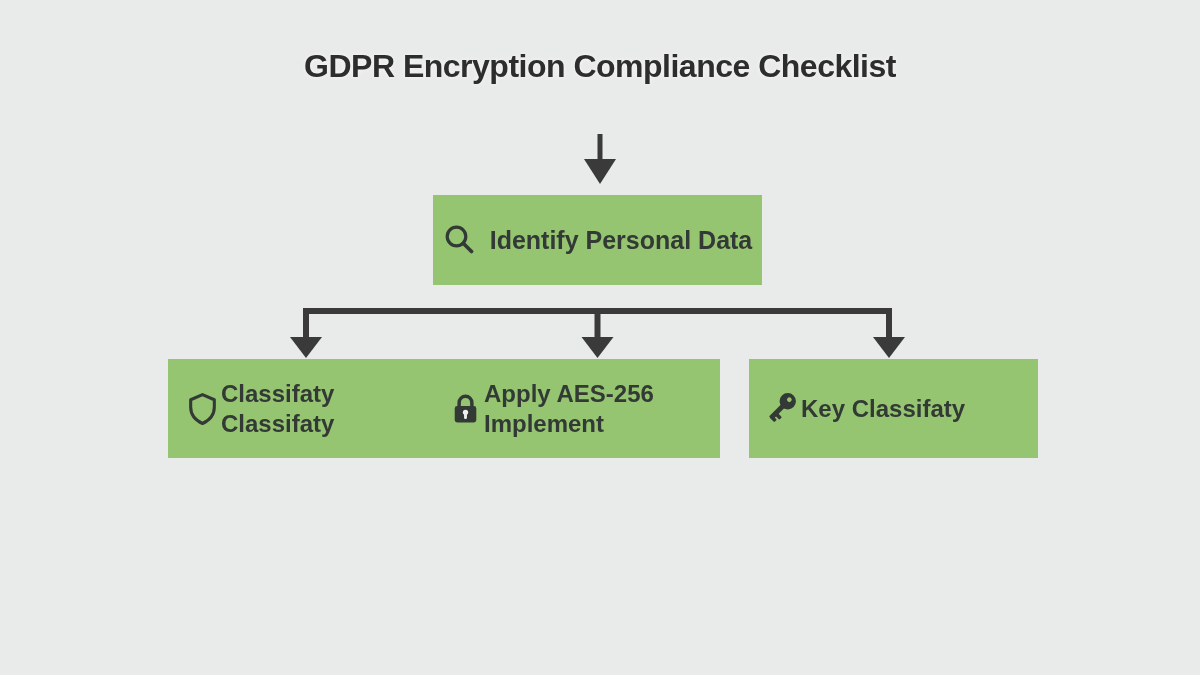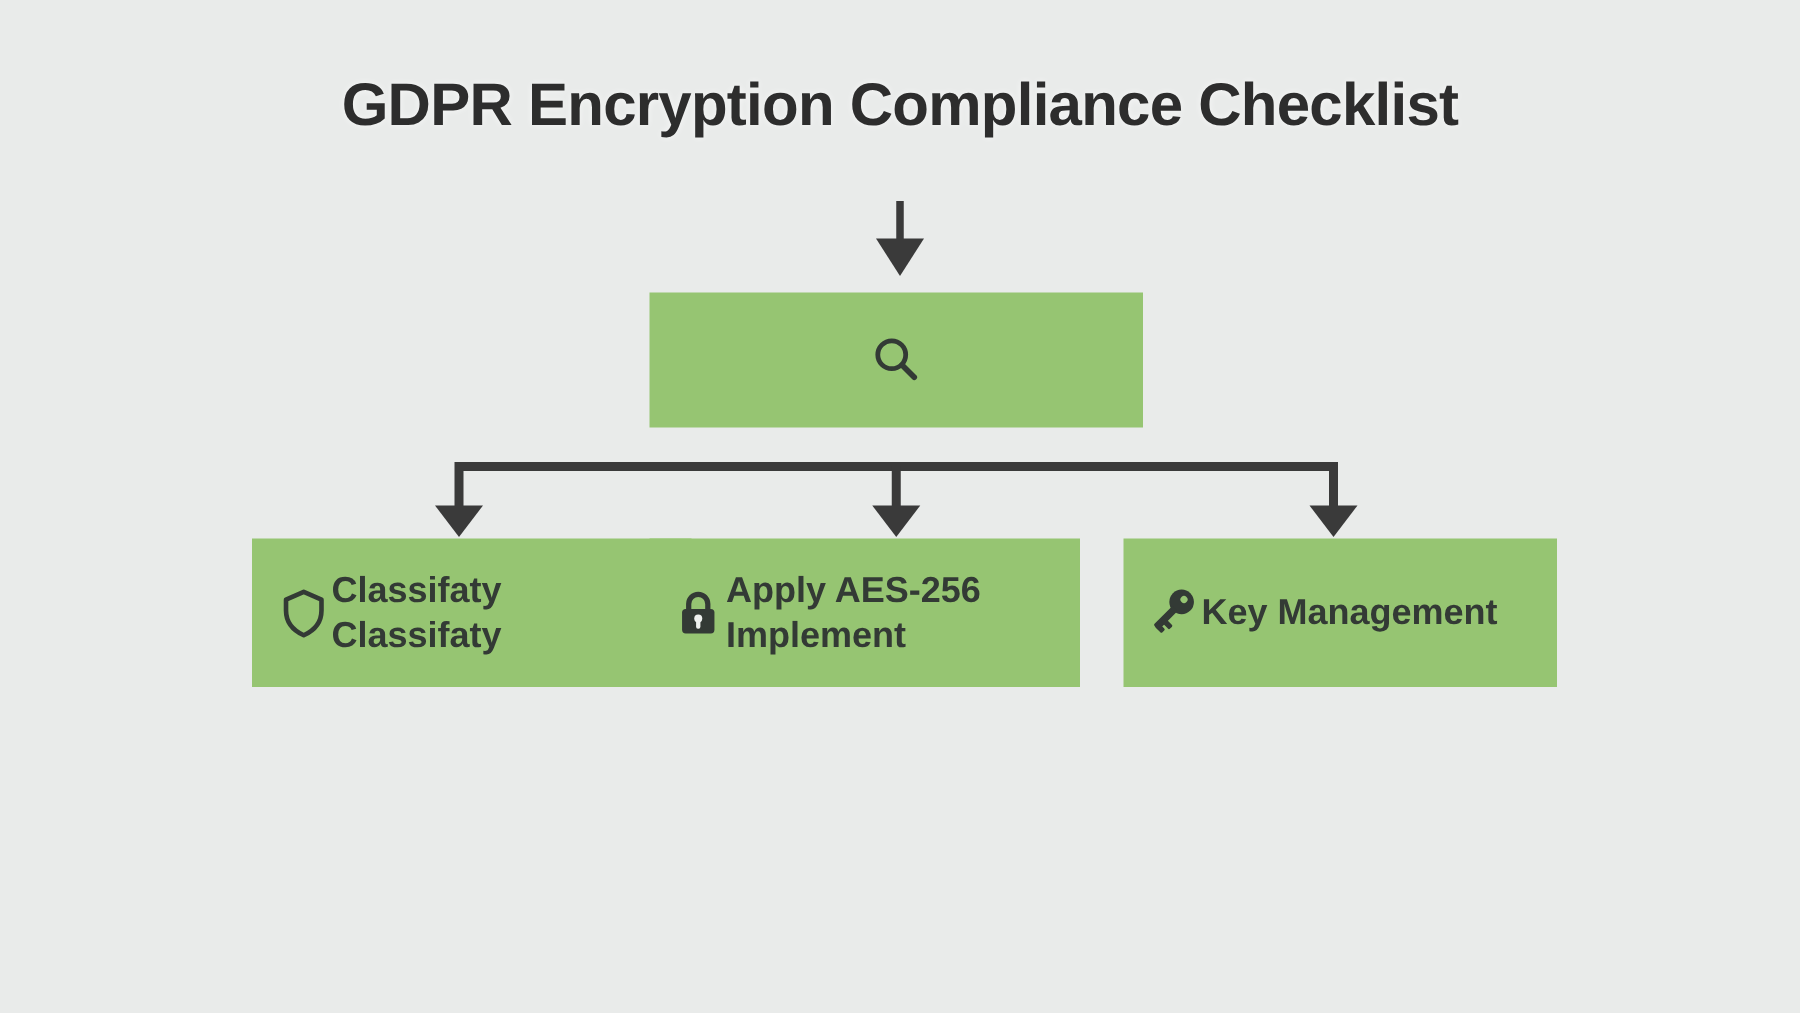--- a/index.html
+++ b/index.html
@@ -5,21 +5,21 @@
   html,body { margin:0; padding:0; }
   body { font-family:"Liberation Sans", sans-serif; background:var(--background,#e9ebea); }
 
   .canvas {
     position:relative; width:1200px; height:675px;
     background:var(--background,#e9ebea); overflow:hidden;
   }
 
   .title {
     position:absolute; left:0; right:0; top:48px;
-    text-align:center; font-size:40px; font-weight:700;
+    text-align:center; font-size:32px; font-weight:700;
     letter-spacing:-0.5px; color:#2d2d2d;
     text-shadow:0 0 5px rgba(255,255,255,0.65);
   }
 
   svg.connectors { position:absolute; left:0; top:0; width:1200px; height:675px; display:block; }
   .conn-fill   { fill:var(--connector,#3a3a3a); }
   .conn-stroke { stroke:var(--connector,#3a3a3a); fill:none; }
 
   .node {
     position:absolute; background:var(--node-fill,#96c572);
@@ -65,20 +65,21 @@
     <polygon class="conn-fill" points="873,337 905,337 889,358"></polygon>
   </svg>
 
   <div class="node root-node">
     <span class="icon">
       <svg width="34" height="34" viewBox="0 0 34 34">
         <circle class="icon-stroke" stroke-width="3.2" cx="13.5" cy="13.5" r="9.3"></circle>
         <line class="icon-stroke" stroke-width="3.8" stroke-linecap="round" x1="20.5" y1="20.5" x2="28.5" y2="28.5"></line>
       </svg>
     </span>
+    <span class="label">Identify Personal Data</span>
   </div>
 
   <div class="node child-node" id="child-0">
     <span class="icon">
       <svg width="37" height="37" viewBox="0 0 36 36">
         <path class="icon-stroke" stroke-width="3" stroke-linejoin="round" d="M18 4.5 L29.5 9.5 V16.5 C29.5 24.5 24.5 29.6 18 32.6 C11.5 29.6 6.5 24.5 6.5 16.5 V9.5 Z"></path>
       </svg>
     </span>
     <span class="label">
       <div>Classifaty</div>
@@ -107,17 +108,17 @@
         <g transform="rotate(45 20 20)">
           <circle class="icon-fill" cx="20" cy="10" r="8"></circle>
           <circle class="hole-fill" cx="20" cy="7.8" r="2.3"></circle>
           <rect class="icon-fill" x="17.6" y="16" width="4.8" height="17.5" rx="1"></rect>
           <rect class="icon-fill" x="19" y="25" width="8" height="3.6" rx="1"></rect>
           <rect class="icon-fill" x="19" y="30.2" width="6.2" height="3.6" rx="1"></rect>
         </g>
       </svg>
     </span>
     <span class="label">
-      <div>Key Management</div>
+      <div>Key Classifaty</div>
     </span>
   </div>
 
 </div>
 
 </body></html>

